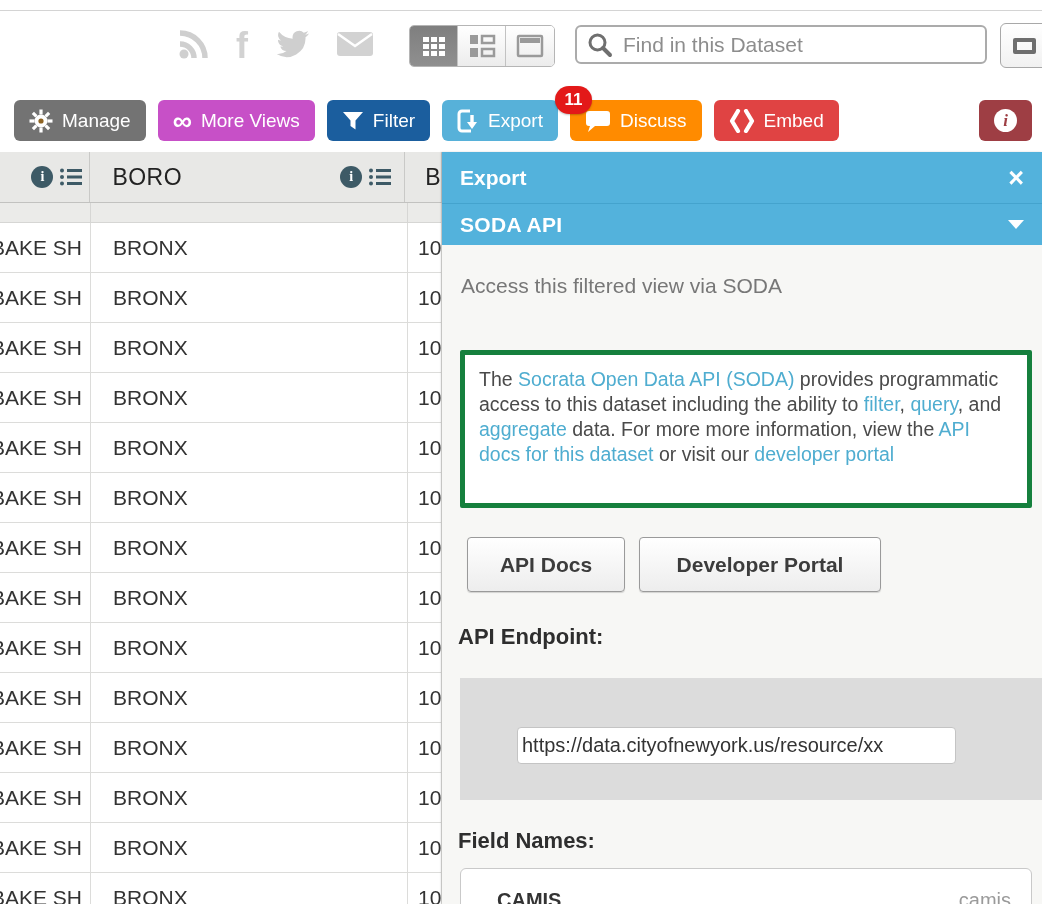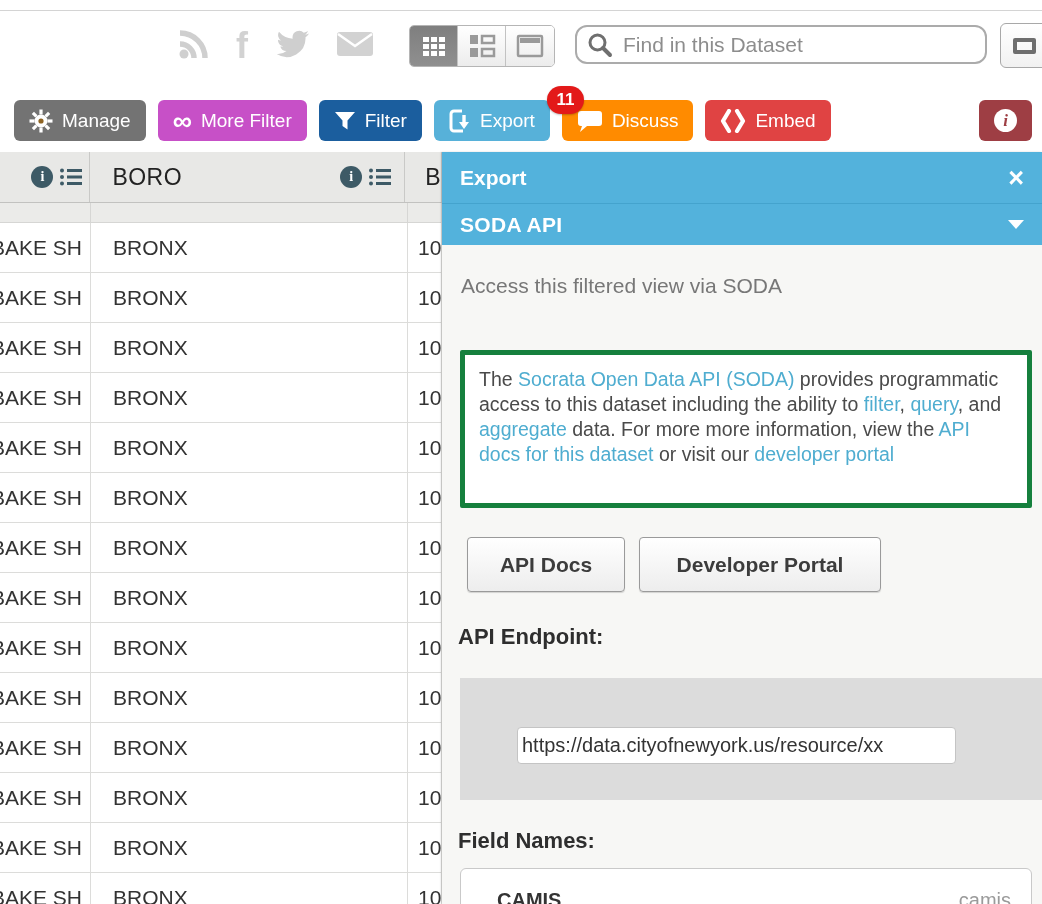--- a/index.html
+++ b/index.html
@@ -20,21 +20,21 @@
   .vbtn { width:48px; display:flex; align-items:center; justify-content:center;
     background:linear-gradient(#ffffff,#ececec); border-right:1px solid #c2c2c2; cursor:pointer; }
   .vbtn:last-child { border-right:none; }
   .vbtn.active { background:linear-gradient(#7f7f7f,#8f8f8f); }
   .gridicon { display:grid; grid-template-columns:repeat(3,6px); grid-gap:2px; }
   .gridicon i { width:6px; height:5px; background:#fff; }
   .vbtn .outl { stroke:#9a9a9a; fill:none; stroke-width:2.5; }
   .vbtn .fil  { fill:#9a9a9a; }
 
   .searchbox { position:absolute; top:25px; left:575px; width:412px; height:39px;
-    border:2px solid #ababab; border-radius:12px; background:#fff;
+    border:2px solid #ababab; border-radius:6px; background:#fff;
     display:flex; align-items:center; padding:0 10px; gap:10px; }
   .searchbox .ph { font-size:21px; color:#8d8d8d; }
 
   .expandbtn { position:absolute; top:23px; left:1000px; width:48px; height:45px;
     border:1px solid #a8a8a8; border-radius:6px; background:linear-gradient(#fff,#f1f1f1);
     display:flex; align-items:center; justify-content:center; }
   .expandbtn i { display:block; width:23px; height:16px; border:4px solid #6e6e6e; border-radius:2px; }
 
   
   .actions { position:absolute; top:100px; left:14px; width:1018px; height:41px;
@@ -204,21 +204,21 @@
             <rect x="0.5" y="10.4" width="5" height="3.2" transform="rotate(45 12 12)"></rect>
             <rect x="18.5" y="10.4" width="5" height="3.2" transform="rotate(45 12 12)"></rect>
           </g>
         </g>
         <circle cx="12" cy="12" r="2.6" fill="#8e6423"></circle>
       </svg>
     <span>Manage</span>
   </div>
   <div class="abtn b-moreviews">
     <span class="inf">∞</span>
-    <span>More Filter</span>
+    <span>More Views</span>
   </div>
   <div class="abtn b-filter">
     <svg width="22" height="22" viewBox="0 0 22 22">
         <path fill="#fff" d="M1 2 h20 l-7.5 8.5 v9 l-5 -3.5 v-5.5 z"></path>
       </svg>
     <span>Filter</span>
   </div>
   <div class="abtn b-export">
     <svg width="22" height="24" viewBox="0 0 22 24">
         <path d="M13 2 H5 a3 3 0 0 0 -3 3 v14 a3 3 0 0 0 3 3 h9" stroke="#fff" stroke-width="3" fill="none"></path>

